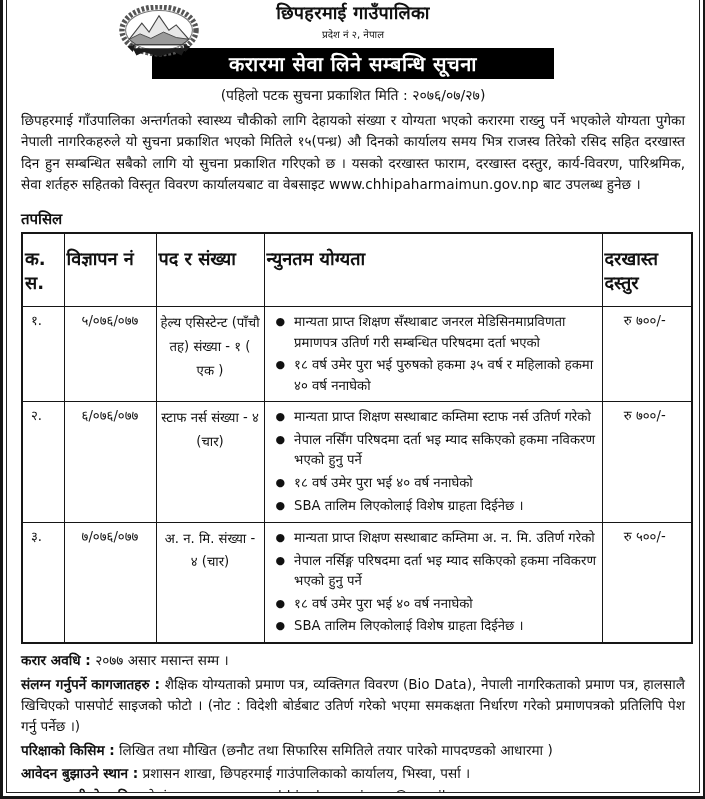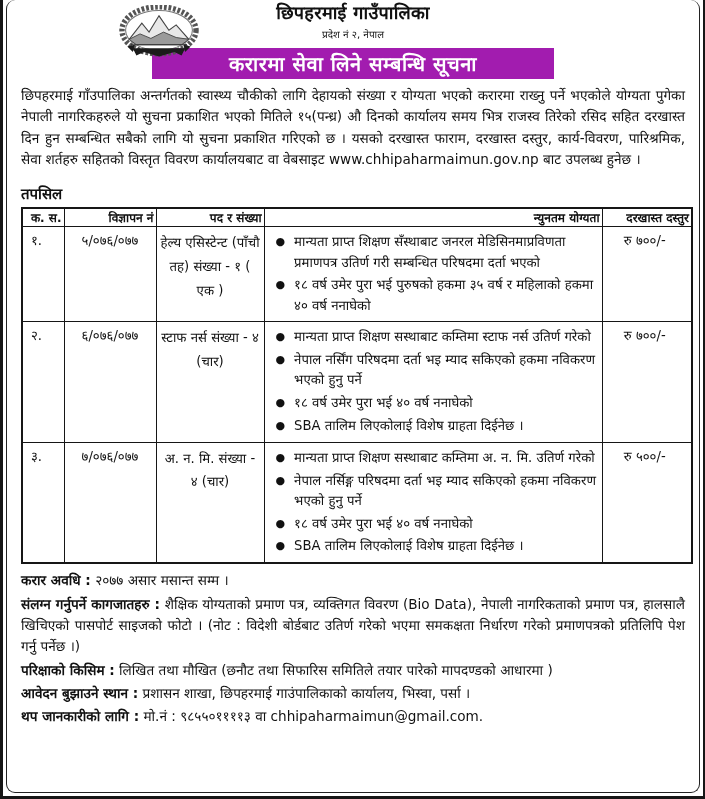--- a/index.html
+++ b/index.html
@@ -16,43 +16,42 @@
     border-bottom: 3px solid #161616;
     padding: 0 3px 3px 3px;
   }
   .page-inner {
     height: 100%;
     border-left: 1px solid #222;
     border-right: 1px solid #222;
     border-bottom: 1px solid #222;
     padding: 2px 14px 4px 14px;
     overflow: hidden;
-    border-radius: 9px;
   }
   
   .header { position: relative; text-align: center; padding-top: 1px; }
   .logo { position: absolute; left: 96px; top: 3px; width: 84px; height: 56px; }
   .muni-title { font-size: 18px; font-weight: bold; margin-top: -3px; letter-spacing: .3px; }
   .office-line { font-size: 14px; margin-top: 4px; }
   .province-line { font-size: 10px; margin-top: 3px; }
   .banner {
     margin: 7px auto 0 auto; width: 402px; height: 31px;
-    background: #a21caf; color: #fff;
+    background: #000000; color: #fff;
     display: flex; align-items: center; justify-content: center;
     font-size: 20px; font-weight: bold; letter-spacing: .5px;
   }
   .date-line { text-align: center; font-size: 14px; margin-top: 6px; }
   
   .intro { font-size: 13.6px; line-height: 1.57; text-align: justify; margin-top: 6px; }
   .tapasil { font-size: 15px; font-weight: bold; margin-top: 13px; }
   
   table { border-collapse: collapse; width: 672px; margin: 4px auto 0 0; table-layout: fixed; }
   th, td { border: 1px solid #161616; vertical-align: top; font-size: 13.2px; }
   table { border: 2px solid #161616; }
-  th { font-size: 12px; padding: 0 2px; text-align: right; }
+  th { font-size: 18px; padding: 12px 2px; text-align: left; }
   td { padding: 4px 3px; }
   .col-sn { width: 42px; } .col-ad { width: 92px; } .col-post { width: 108px; } .col-fee { width: 90px; }
   .cell-sn { text-align: left; padding-left: 8px; }
   .cell-ad { text-align: center; }
   .cell-post { text-align: center; line-height: 1.8; }
   .cell-fee { text-align: center; padding-right: 7px; margin-left: 28px; }
   .qual { display: flex; gap: 9px; line-height: 1.55; padding: 1px 2px 1px 8px; text-align: left; }
   .qual .blt { flex: 0 0 auto; font-size: 11px; line-height: 1.9; }
   
   .details { margin-top: 6px; }
@@ -72,20 +71,21 @@
         <path d="M12,38 L26,20 L34,30 L45,12 L56,28 L64,22 L78,38 Z" fill="#e8e8e8" stroke="#444" stroke-width="1.2"></path>
         <path d="M12,38 L24,32 L36,37 L50,30 L64,36 L78,38 L70,44 L20,44 Z" fill="#9a9a9a" stroke="#444" stroke-width="1"></path>
         <line x1="14" y1="44" x2="76" y2="44" stroke="#333" stroke-width="1.2"></line>
         <path d="M16,48 L74,48 L70,56 L62,52 L45,57 L28,52 L20,56 Z" fill="#1b1b1b"></path>
         <path d="M10,46 L18,44 L16,52 Z" fill="#1b1b1b"></path>
         <path d="M80,46 L72,44 L74,52 Z" fill="#1b1b1b"></path>
       </svg>
       <div class="muni-title">छिपहरमाई गाउँपालिका</div>
       <div class="province-line">प्रदेश नं २, नेपाल</div>
       <div class="banner">करारमा सेवा लिने सम्बन्धि सूचना</div>
+      <div class="date-line">(पहिलो पटक सुचना प्रकाशित मिति : २०७६/०७/२७)</div>
     </div>
 
     <p class="intro">छिपहरमाई गाँउपालिका अन्तर्गतको स्वास्थ्य चौकीको लागि देहायको संख्या र योग्यता भएको करारमा राख्नु पर्ने भएकोले योग्यता पुगेका नेपाली नागरिकहरुले यो सुचना प्रकाशित भएको मितिले १५(पन्ध्र) औ दिनको कार्यालय समय भित्र राजस्व तिरेको रसिद सहित दरखास्त दिन हुन सम्बन्धित सबैको लागि यो सुचना प्रकाशित गरिएको छ । यसको दरखास्त फाराम, दरखास्त दस्तुर, कार्य-विवरण, पारिश्रमिक, सेवा शर्तहरु सहितको विस्तृत विवरण कार्यालयबाट वा वेबसाइट www.chhipaharmaimun.gov.np बाट उपलब्ध हुनेछ ।</p>
 
     <div class="tapasil">तपसिल</div>
 
     <table>
       <colgroup>
         <col class="col-sn">
           <col class="col-ad">

